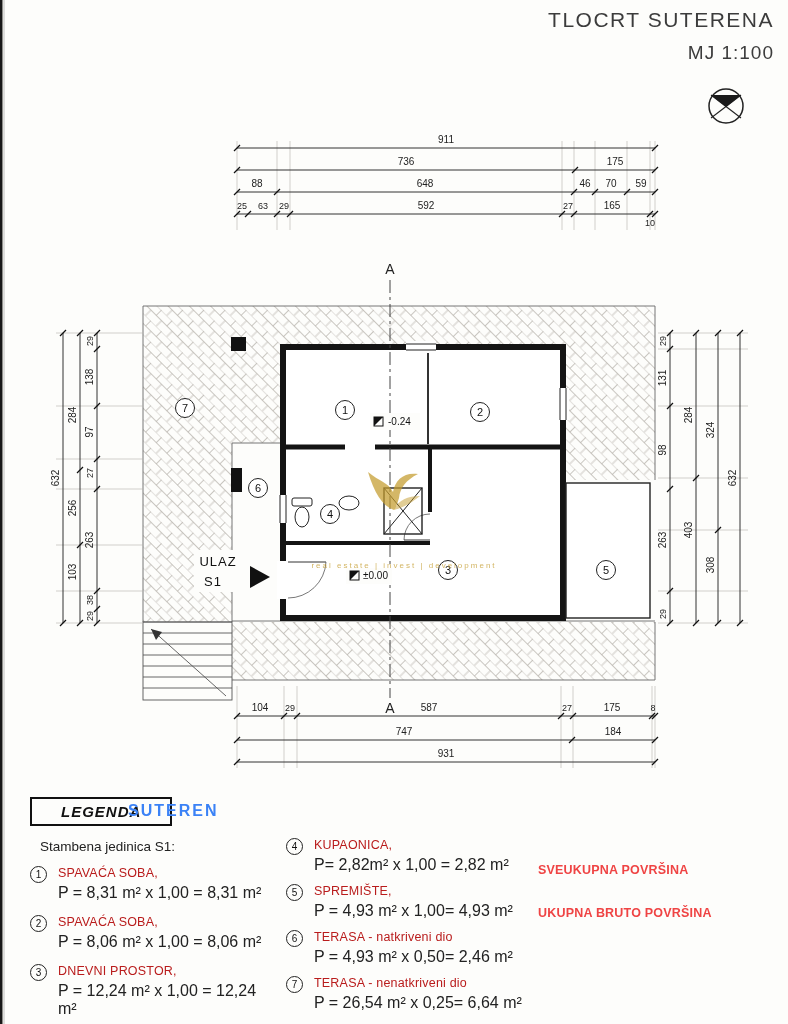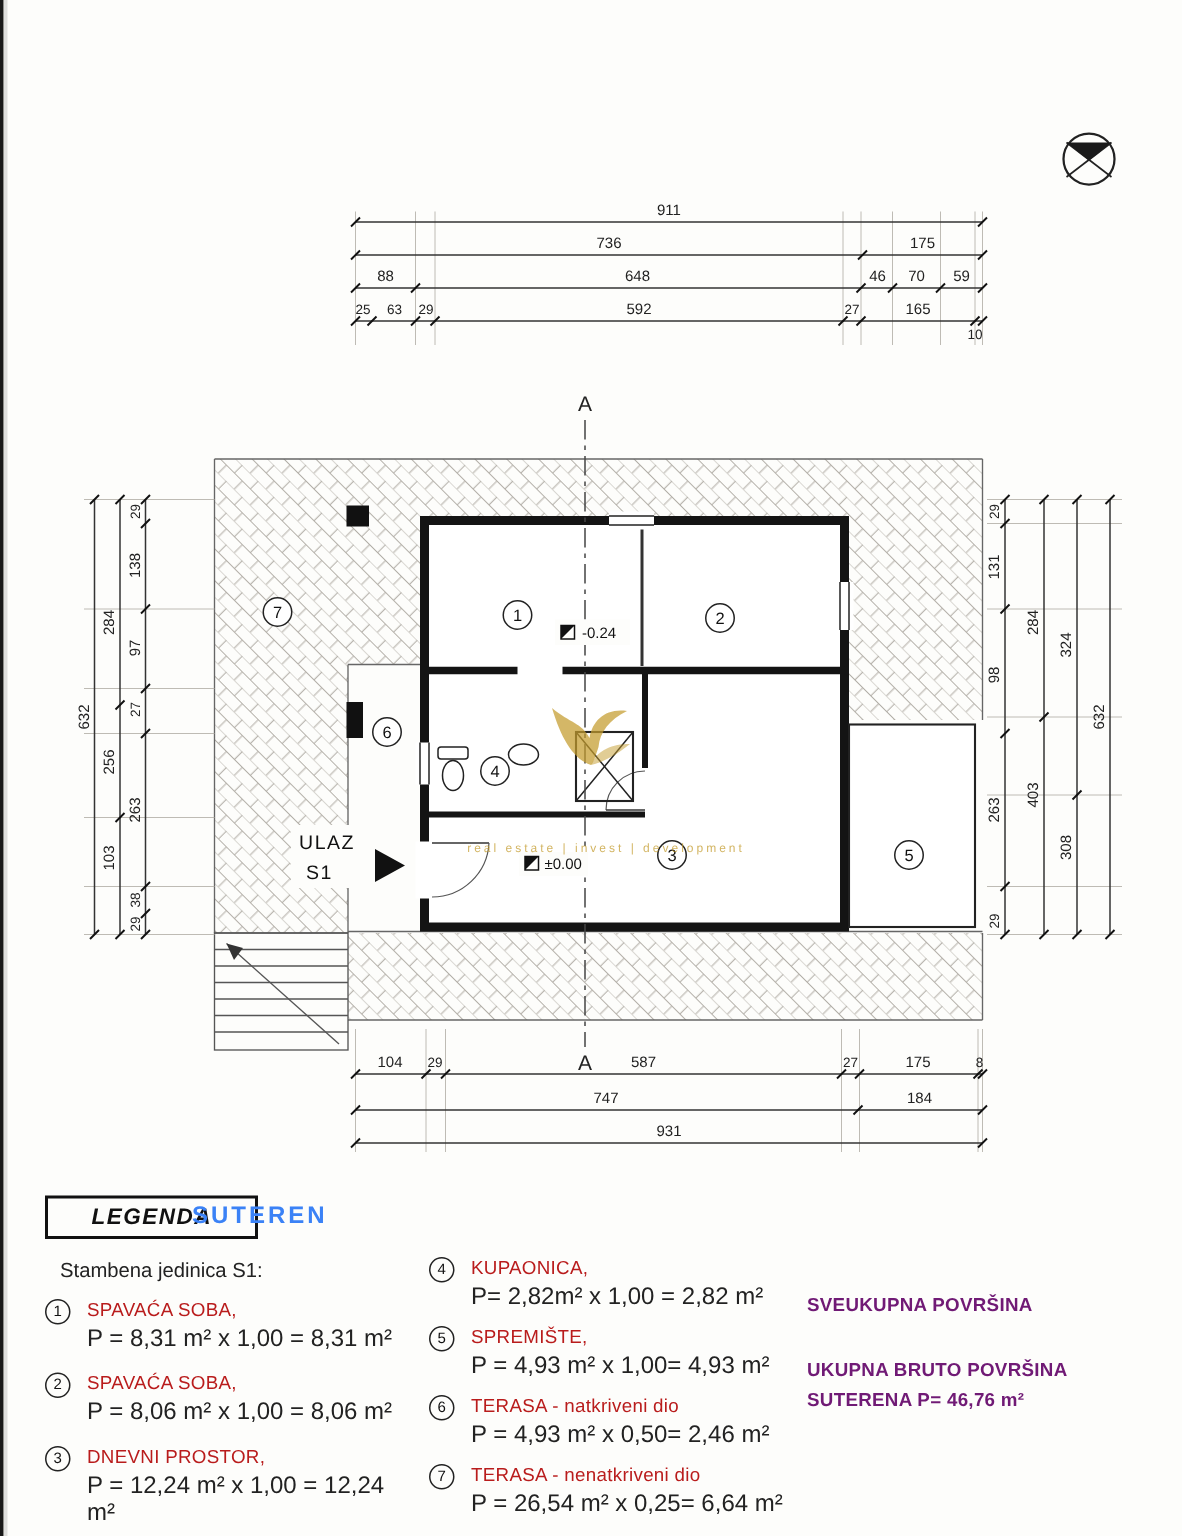--- a/index.html
+++ b/index.html
@@ -31,28 +31,32 @@
   .legend-sub{position:absolute;left:40px;top:839px;font-size:13.5px;color:#222;}
   .legend-col1{position:absolute;left:30px;top:866px;width:245px;}
   .legend-col2{position:absolute;left:286px;top:838px;width:245px;}
   .legend-item{display:flex;align-items:flex-start;margin-bottom:13px;}
   .legend-col2 .legend-item{margin-bottom:10px;}
   .num-circle{width:17px;height:17px;border:1.2px solid #222;border-radius:50%;font-size:10px;
     display:flex;align-items:center;justify-content:center;flex:0 0 17px;margin-right:11px;color:#111;box-sizing:border-box;}
   .li-name{font-size:12.5px;color:#b91c1c;letter-spacing:0.2px;}
   .li-area{font-size:16px;color:#222;margin-top:4px;}
   .legend-totals{position:absolute;left:538px;top:860px;width:235px;}
-  .totals-block{margin-bottom:22px;font-weight:bold;font-size:12.5px;line-height:1.65;color:#701a75;letter-spacing:0.2px;}
+  .totals-block{margin-bottom:22px;font-weight:bold;font-size:12.5px;line-height:1.65;color:#ef4444;letter-spacing:0.2px;}
 </style>
 </head>
 <body>
 
 <div class="page">
   <div class="scan-edge"></div>
 
+  <div class="title-block">
+    <div class="title-main">TLOCRT SUTERENA</div>
+    <div class="title-scale">MJ 1:100</div>
+  </div>
 
   <svg class="plan" width="788" height="792" viewBox="0 0 788 792">
     <defs>
       <pattern id="hatch" width="15" height="15" patternUnits="userSpaceOnUse" patternTransform="rotate(45)">
         <path d="M0 0H15M0 7.5H15M3.5 0V7.5M11 7.5V15" stroke="#b3afa8" stroke-width="0.7" fill="none"></path>
       </pattern>
       <marker id="tick" viewBox="0 0 10 10" markerWidth="10" markerHeight="10" refX="5" refY="5" markerUnits="userSpaceOnUse">
         <line x1="2" y1="8" x2="8" y2="2" stroke="#111" stroke-width="1.3"></line>
       </marker>
     </defs>
@@ -361,16 +365,15 @@
         </div>
     </div>
   </div>
 
   <div class="legend-totals">
     <div class="totals-block">
       <div>SVEUKUPNA POVRŠINA</div>
     </div>
     <div class="totals-block">
       <div>UKUPNA BRUTO POVRŠINA</div>
-      <div>SUTERENA  P= 46,76 m²</div>
     </div>
   </div>
 </div>
 
 </body></html>

